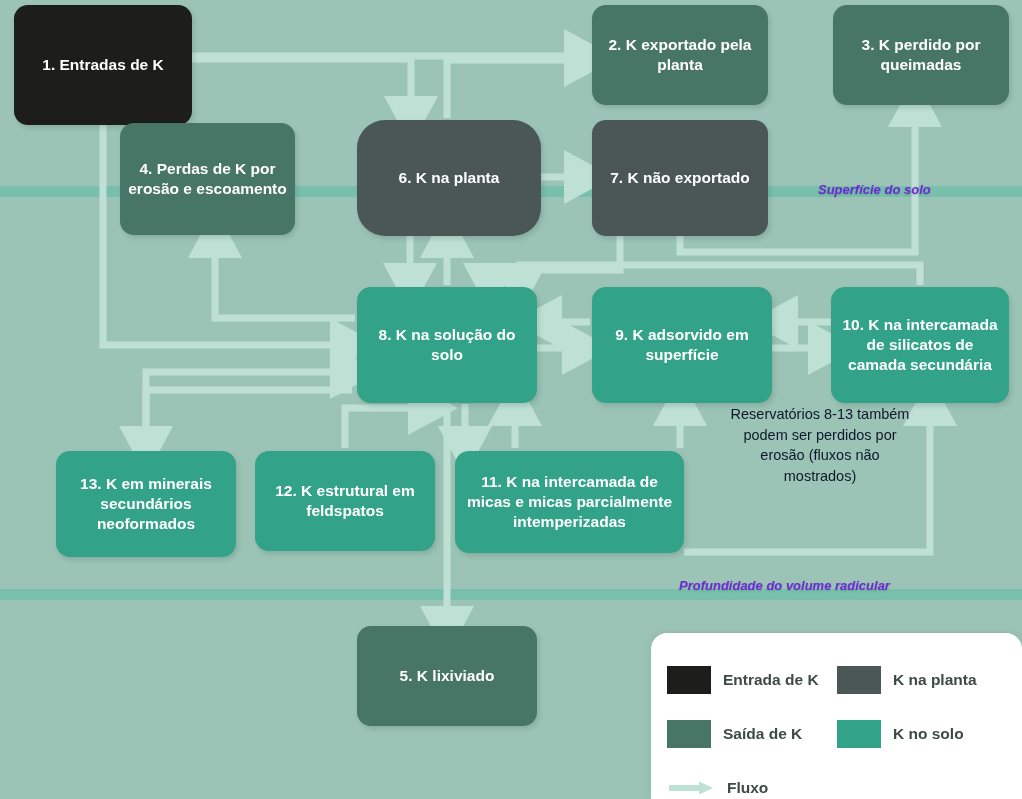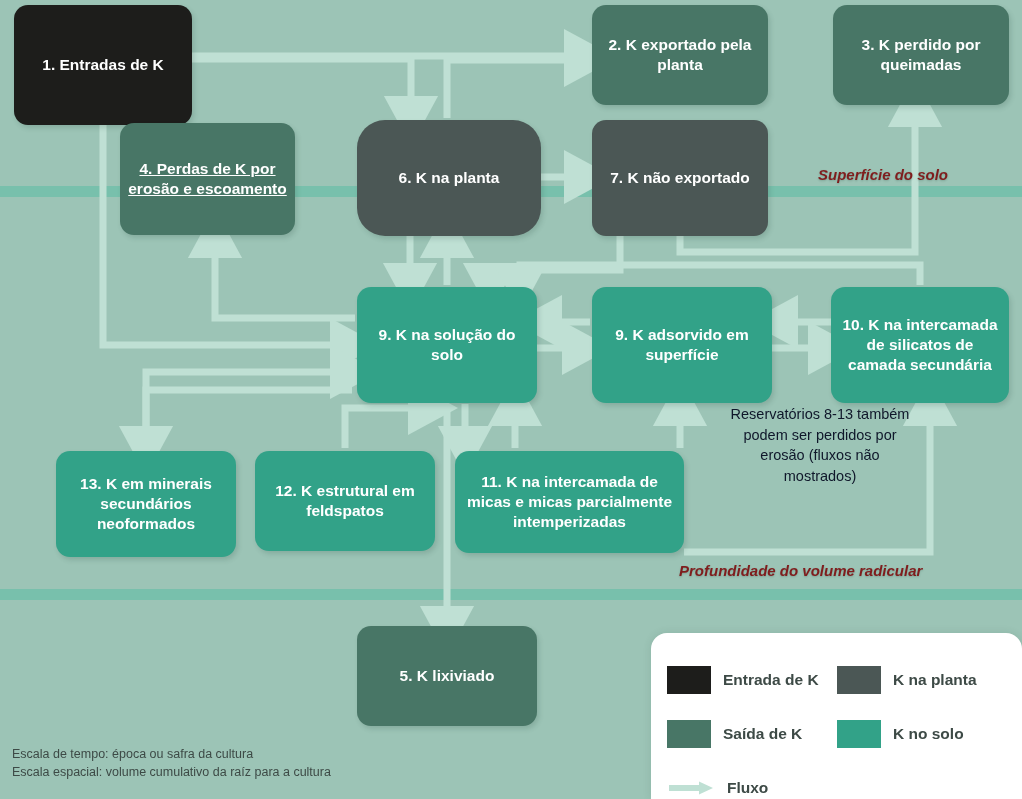--- a/index.html
+++ b/index.html
@@ -32,26 +32,27 @@
     box-shadow:2px 3px 5px rgba(40,70,60,.18);
   }
   .n-input{background:#1d1d1b;}
   .n-output{background:#487666;}
   .n-plant{background:#4b5755;}
   .n-soil{background:#32a288;}
 
   
   .depth-label{
     position:absolute;
-    color:#7f1d1d;
+    color:#6d28d9;
     font-weight:bold;
     font-style:italic;
-    font-size:15px;
+    font-size:13px;
     white-space:nowrap;
     text-shadow:0 1px 2px rgba(40,70,60,.25);
+    margin-top:16px;
   }
 
   
   .note{
     position:absolute;
     color:#0f172a;
     font-size:14.5px;
     line-height:1.42;
     text-align:center;
     width:190px;
@@ -151,43 +152,39 @@
 
       <path d="M447,404 L447,628"></path>
 
       <path d="M684,552 L930,552 L930,404"></path>
     </g>
   </svg>
 
   <div class="node n-input" style="left:14px;top:5px;width:178px;height:120px;">1. Entradas de K</div>
   <div class="node n-output" style="left:592px;top:5px;width:176px;height:100px;">2. K exportado pela planta</div>
   <div class="node n-output" style="left:833px;top:5px;width:176px;height:100px;text-align:center;">3. K perdido por queimadas</div>
-  <div class="node n-output" style="left:120px;top:123px;width:175px;height:112px;text-decoration:underline;">4. Perdas de K por erosão e escoamento</div>
+  <div class="node n-output" style="left:120px;top:123px;width:175px;height:112px;">4. Perdas de K por erosão e escoamento</div>
   <div class="node n-plant" style="left:357px;top:120px;width:184px;height:116px;border-radius:28px;">6. K na planta</div>
   <div class="node n-plant" style="left:592px;top:120px;width:176px;height:116px;">7. K não exportado</div>
 
-  <div class="node n-soil" style="left:357px;top:287px;width:180px;height:116px;">9. K na solução do solo</div>
+  <div class="node n-soil" style="left:357px;top:287px;width:180px;height:116px;">8. K na solução do solo</div>
   <div class="node n-soil" style="left:592px;top:287px;width:180px;height:116px;">9. K adsorvido em superfície</div>
   <div class="node n-soil" style="left:831px;top:287px;width:178px;height:116px;">10. K na intercamada de silicatos de camada secundária</div>
 
   <div class="node n-soil" style="left:56px;top:451px;width:180px;height:106px;">13. K em minerais secundários neoformados</div>
   <div class="node n-soil" style="left:255px;top:451px;width:180px;height:100px;">12. K estrutural em feldspatos</div>
   <div class="node n-soil" style="left:455px;top:451px;width:229px;height:102px;">11. K na intercamada de micas e micas parcialmente intemperizadas</div>
 
   <div class="node n-output" style="left:357px;top:626px;width:180px;height:100px;">5. K lixiviado</div>
 
   <div class="depth-label" style="left:818px;top:166px;">Superfície do solo</div>
   <div class="depth-label" style="left:679px;top:562px;">Profundidade do volume radicular</div>
 
   <div class="note" style="left:725px;top:404px;">Reservatórios 8-13 também podem ser perdidos por erosão (fluxos não mostrados)</div>
 
-  <div class="footer" style="left:12px;top:745px;">
-    <div>Escala de tempo: época ou safra da cultura</div>
-    <div>Escala espacial: volume cumulativo da raíz para a cultura</div>
-  </div>
 
   <div class="legend">
     <div class="legend-grid">
 
       <div class="leg-item">
         <span class="swatch" style="background:#1d1d1b;"></span>
         <span class="leg-label">Entrada de K</span>
       </div>
 
       <div class="leg-item">

